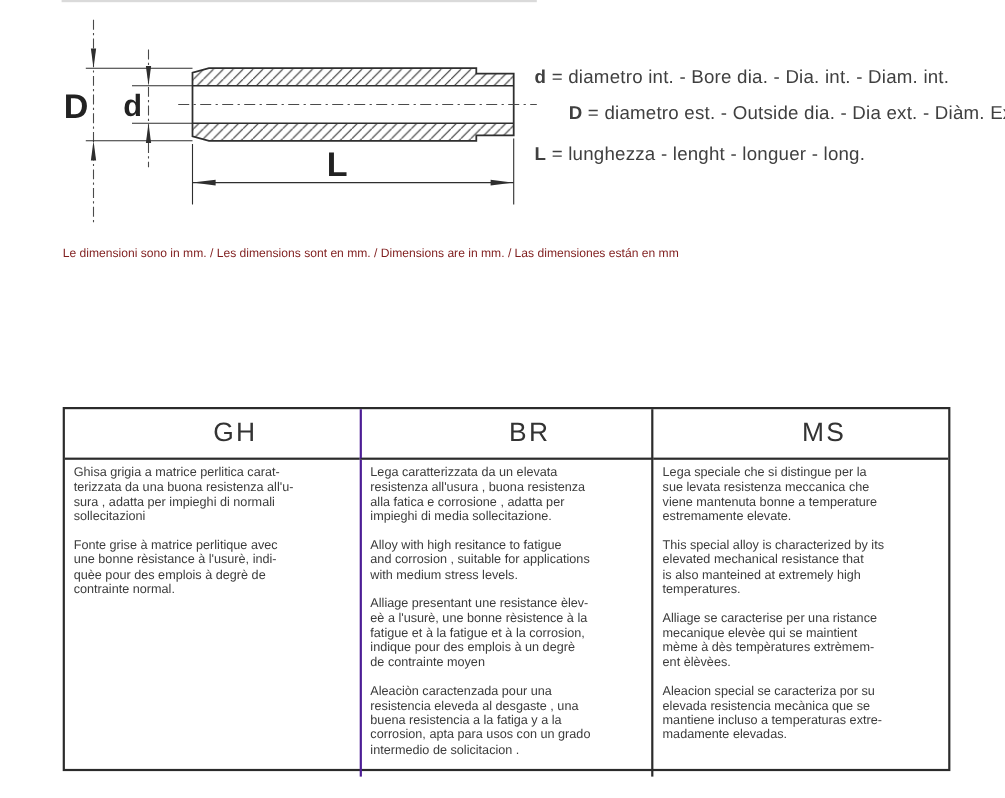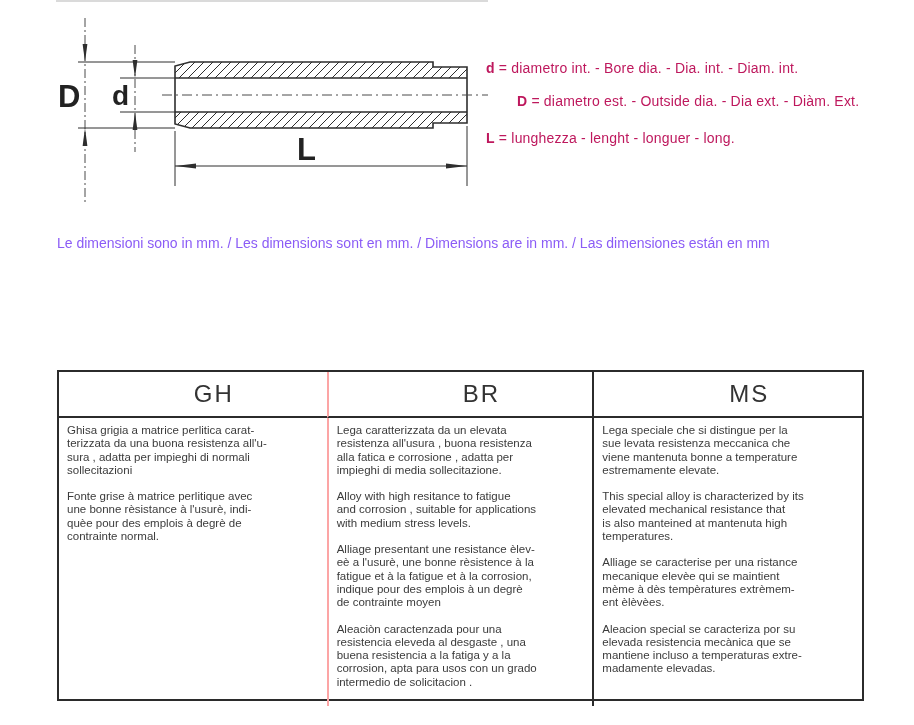--- a/index.html
+++ b/index.html
@@ -7,43 +7,43 @@
   body { font-family:"Liberation Sans", sans-serif; }
   .page {
     position:relative; width:914px; height:725px; background:#ffffff;
     overflow:hidden; margin:0 auto;
   }
   
   .drawing { position:absolute; left:50px; top:0; width:440px; height:215px; }
   
   .legend { position:absolute; left:486px; top:0; width:420px; }
   .legend-line { position:absolute; left:0; white-space:nowrap;
-    font-size:14px; letter-spacing:.2px; color:#be185d; }
+    font-size:17px; letter-spacing:.2px; color:#404040; }
   .legend-line .sym { font-weight:700; }
   .leg-0 { top:60px; } .leg-1 { top:93px;padding-left:31px; } .leg-2 { top:130px; }
   
-  .note { position:absolute; left:57px; top:235px; white-space:nowrap;
-    font-size:14px; color:#8b5cf6; letter-spacing:0; }
+  .note { position:absolute; left:57px; top:225px; white-space:nowrap;
+    font-size:11px; color:#7f1d1d; letter-spacing:0; }
   
   .mat-table {
     position:absolute; left:57px; top:370px; width:807px; height:331px;
     border:2px solid #2b2b2b;
     display:grid;
     grid-template-columns:1fr 1fr 1fr;
     grid-template-rows:46px 1fr;
     background:#fff;
   }
   .th {
     display:flex; align-items:center; justify-content:center;
     font-size:24px; letter-spacing:2px; color:#333;
     border-bottom:2px solid #2b2b2b;
     padding-left:42px;
   }
   .td { padding:6px 0 4px 8px; color:#3b3b3b; }
-  .col-mid { border-left:2px solid #fca5a5; border-right:2px solid #2b2b2b; }
+  .col-mid { border-left:2px solid #4c1d95; border-right:2px solid #2b2b2b; }
   .para {
     font-size:11.5px; line-height:13.3px; margin:0 0 13px 0;
     white-space:pre-line; letter-spacing:0;
   }
 </style>
 </head>
 <body>
 
 <div class="page">
 
@@ -142,21 +142,21 @@
 corrosion, apta para usos con un grado
 intermedio de solicitacion .</p>
     </div>
     <div class="td">
       <p class="para">Lega speciale che si distingue per la
 sue levata resistenza meccanica che
 viene mantenuta bonne a temperature
 estremamente elevate.</p>
       <p class="para">This special alloy is characterized by its
 elevated mechanical resistance that
-is also manteined at mantenuta high
+is also manteined at extremely high
 temperatures.</p>
       <p class="para">Alliage se caracterise per una ristance
 mecanique elevèe qui se maintient
 mème à dès tempèratures extrèmem-
 ent èlèvèes.</p>
       <p class="para">Aleacion special se caracteriza por su
 elevada resistencia mecànica que se
 mantiene incluso a temperaturas extre-
 madamente elevadas.</p>
     </div>

